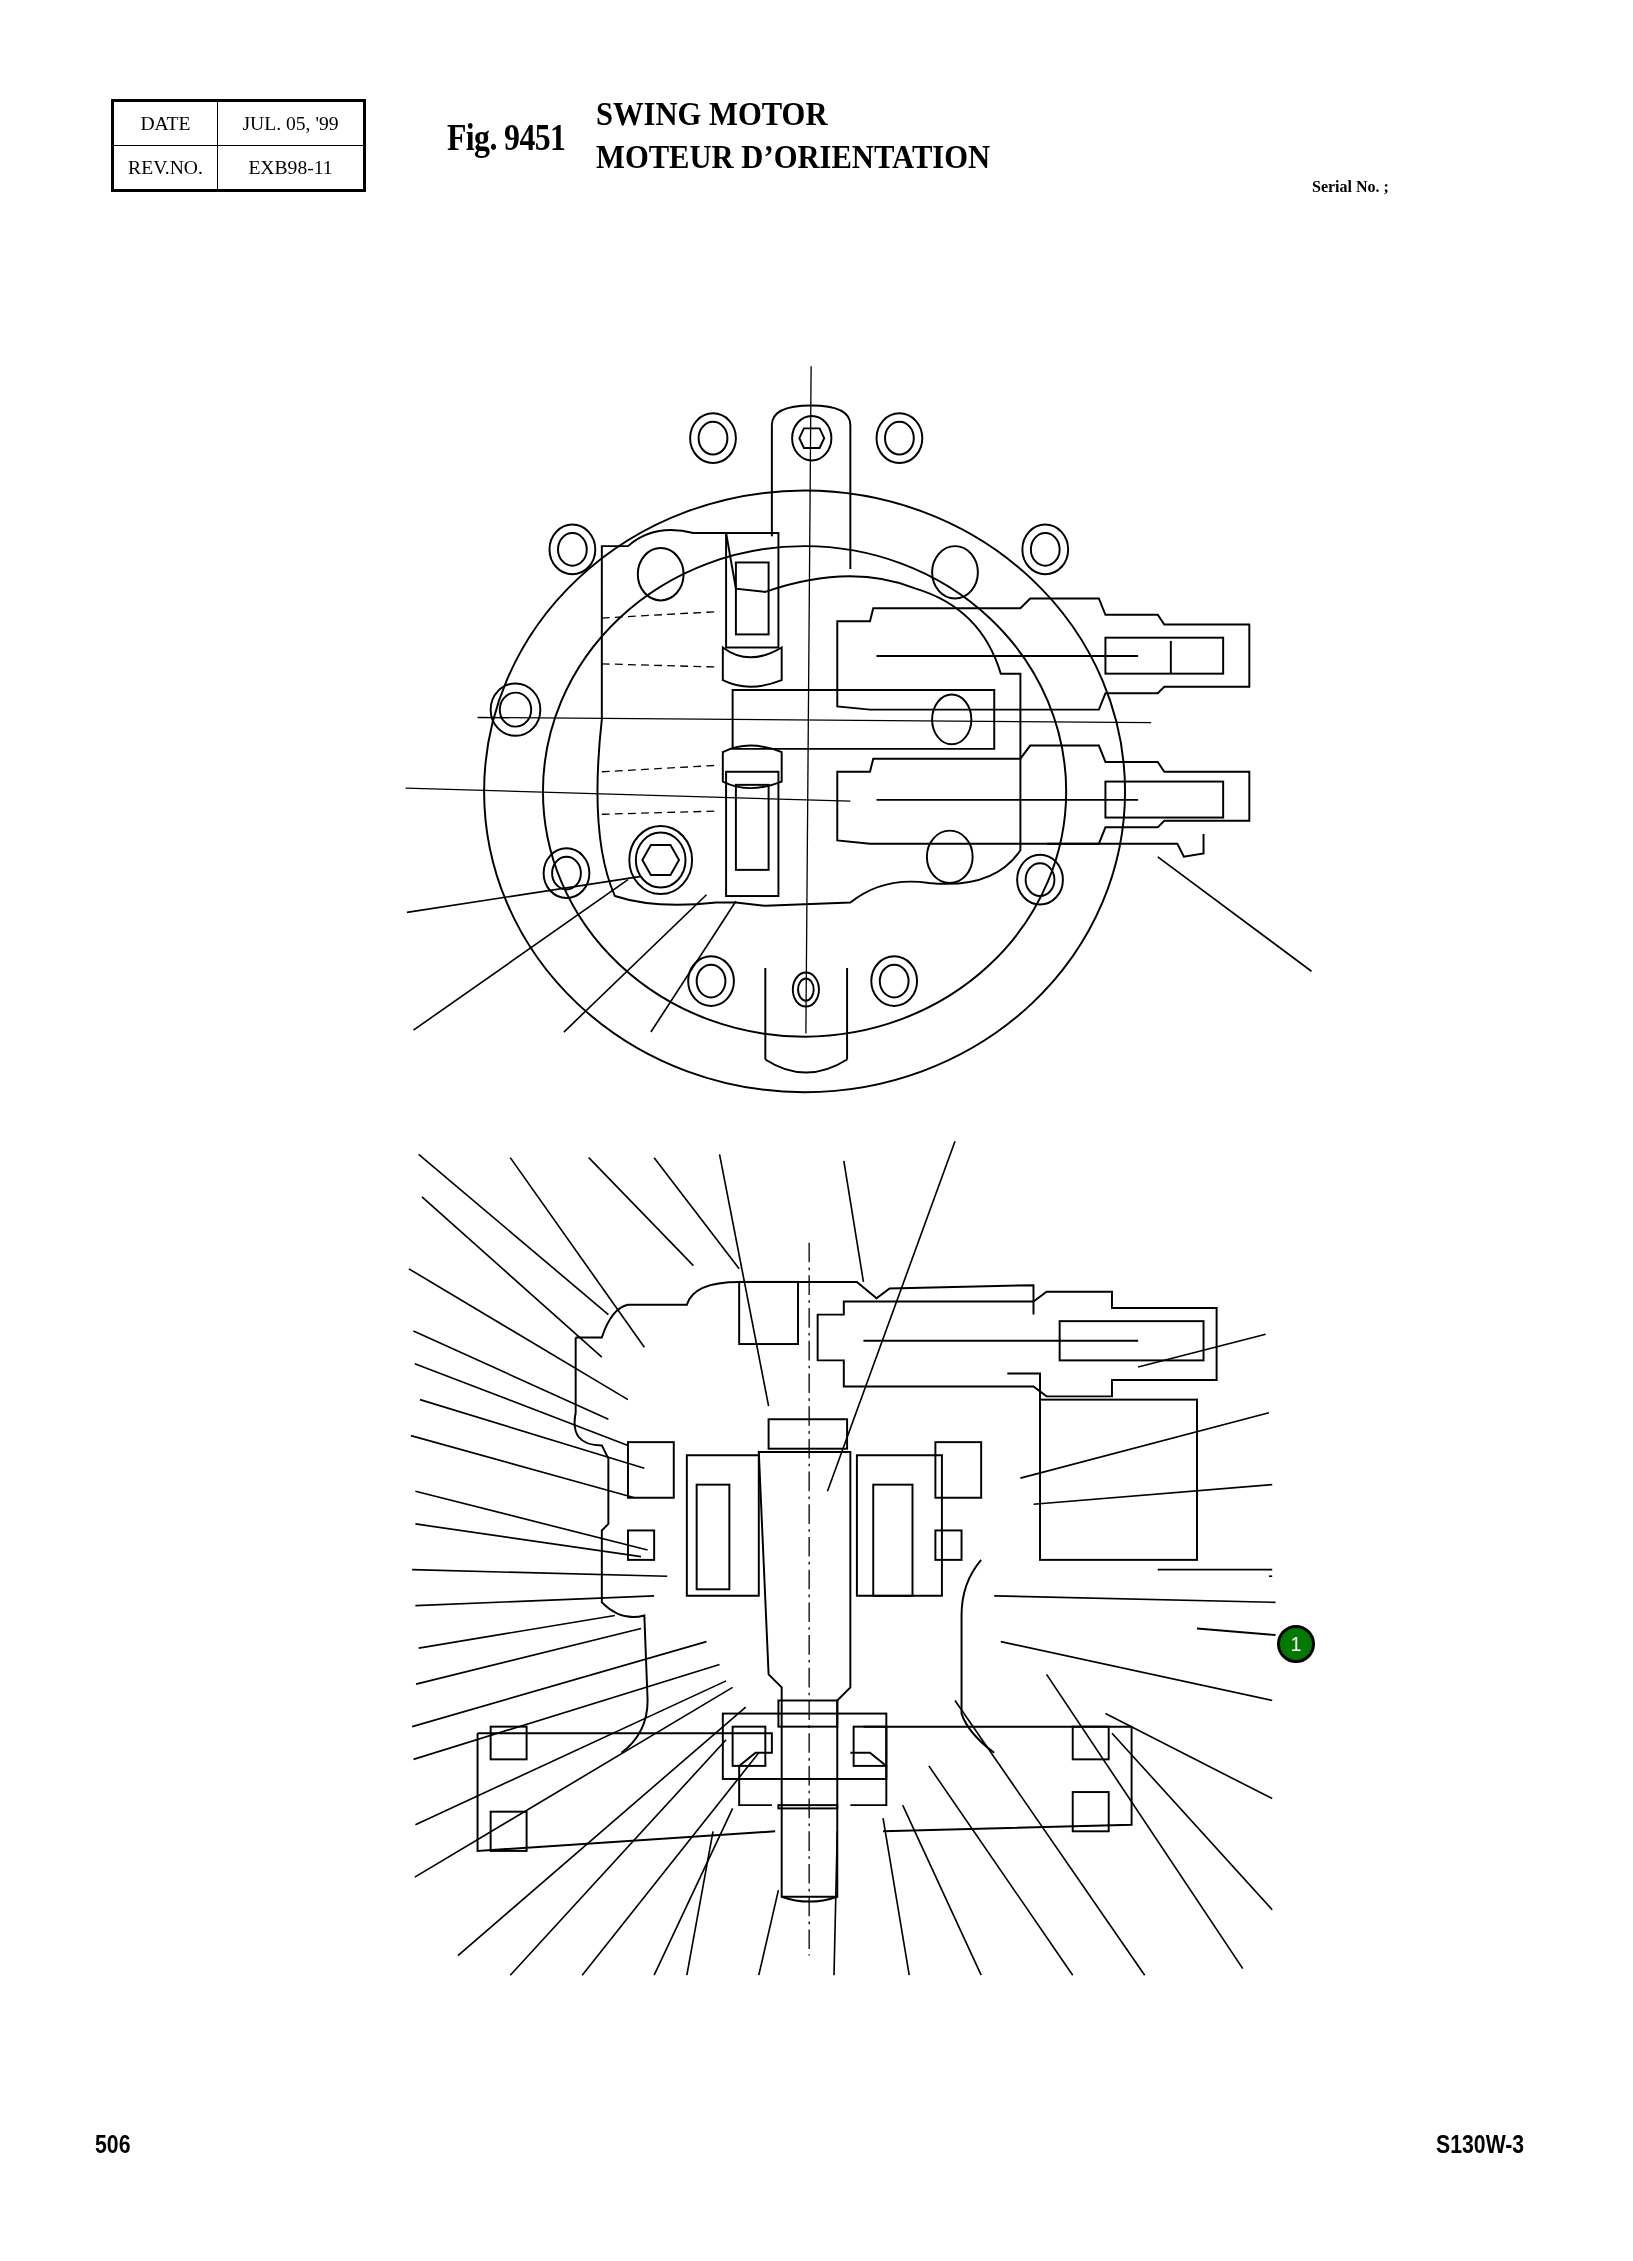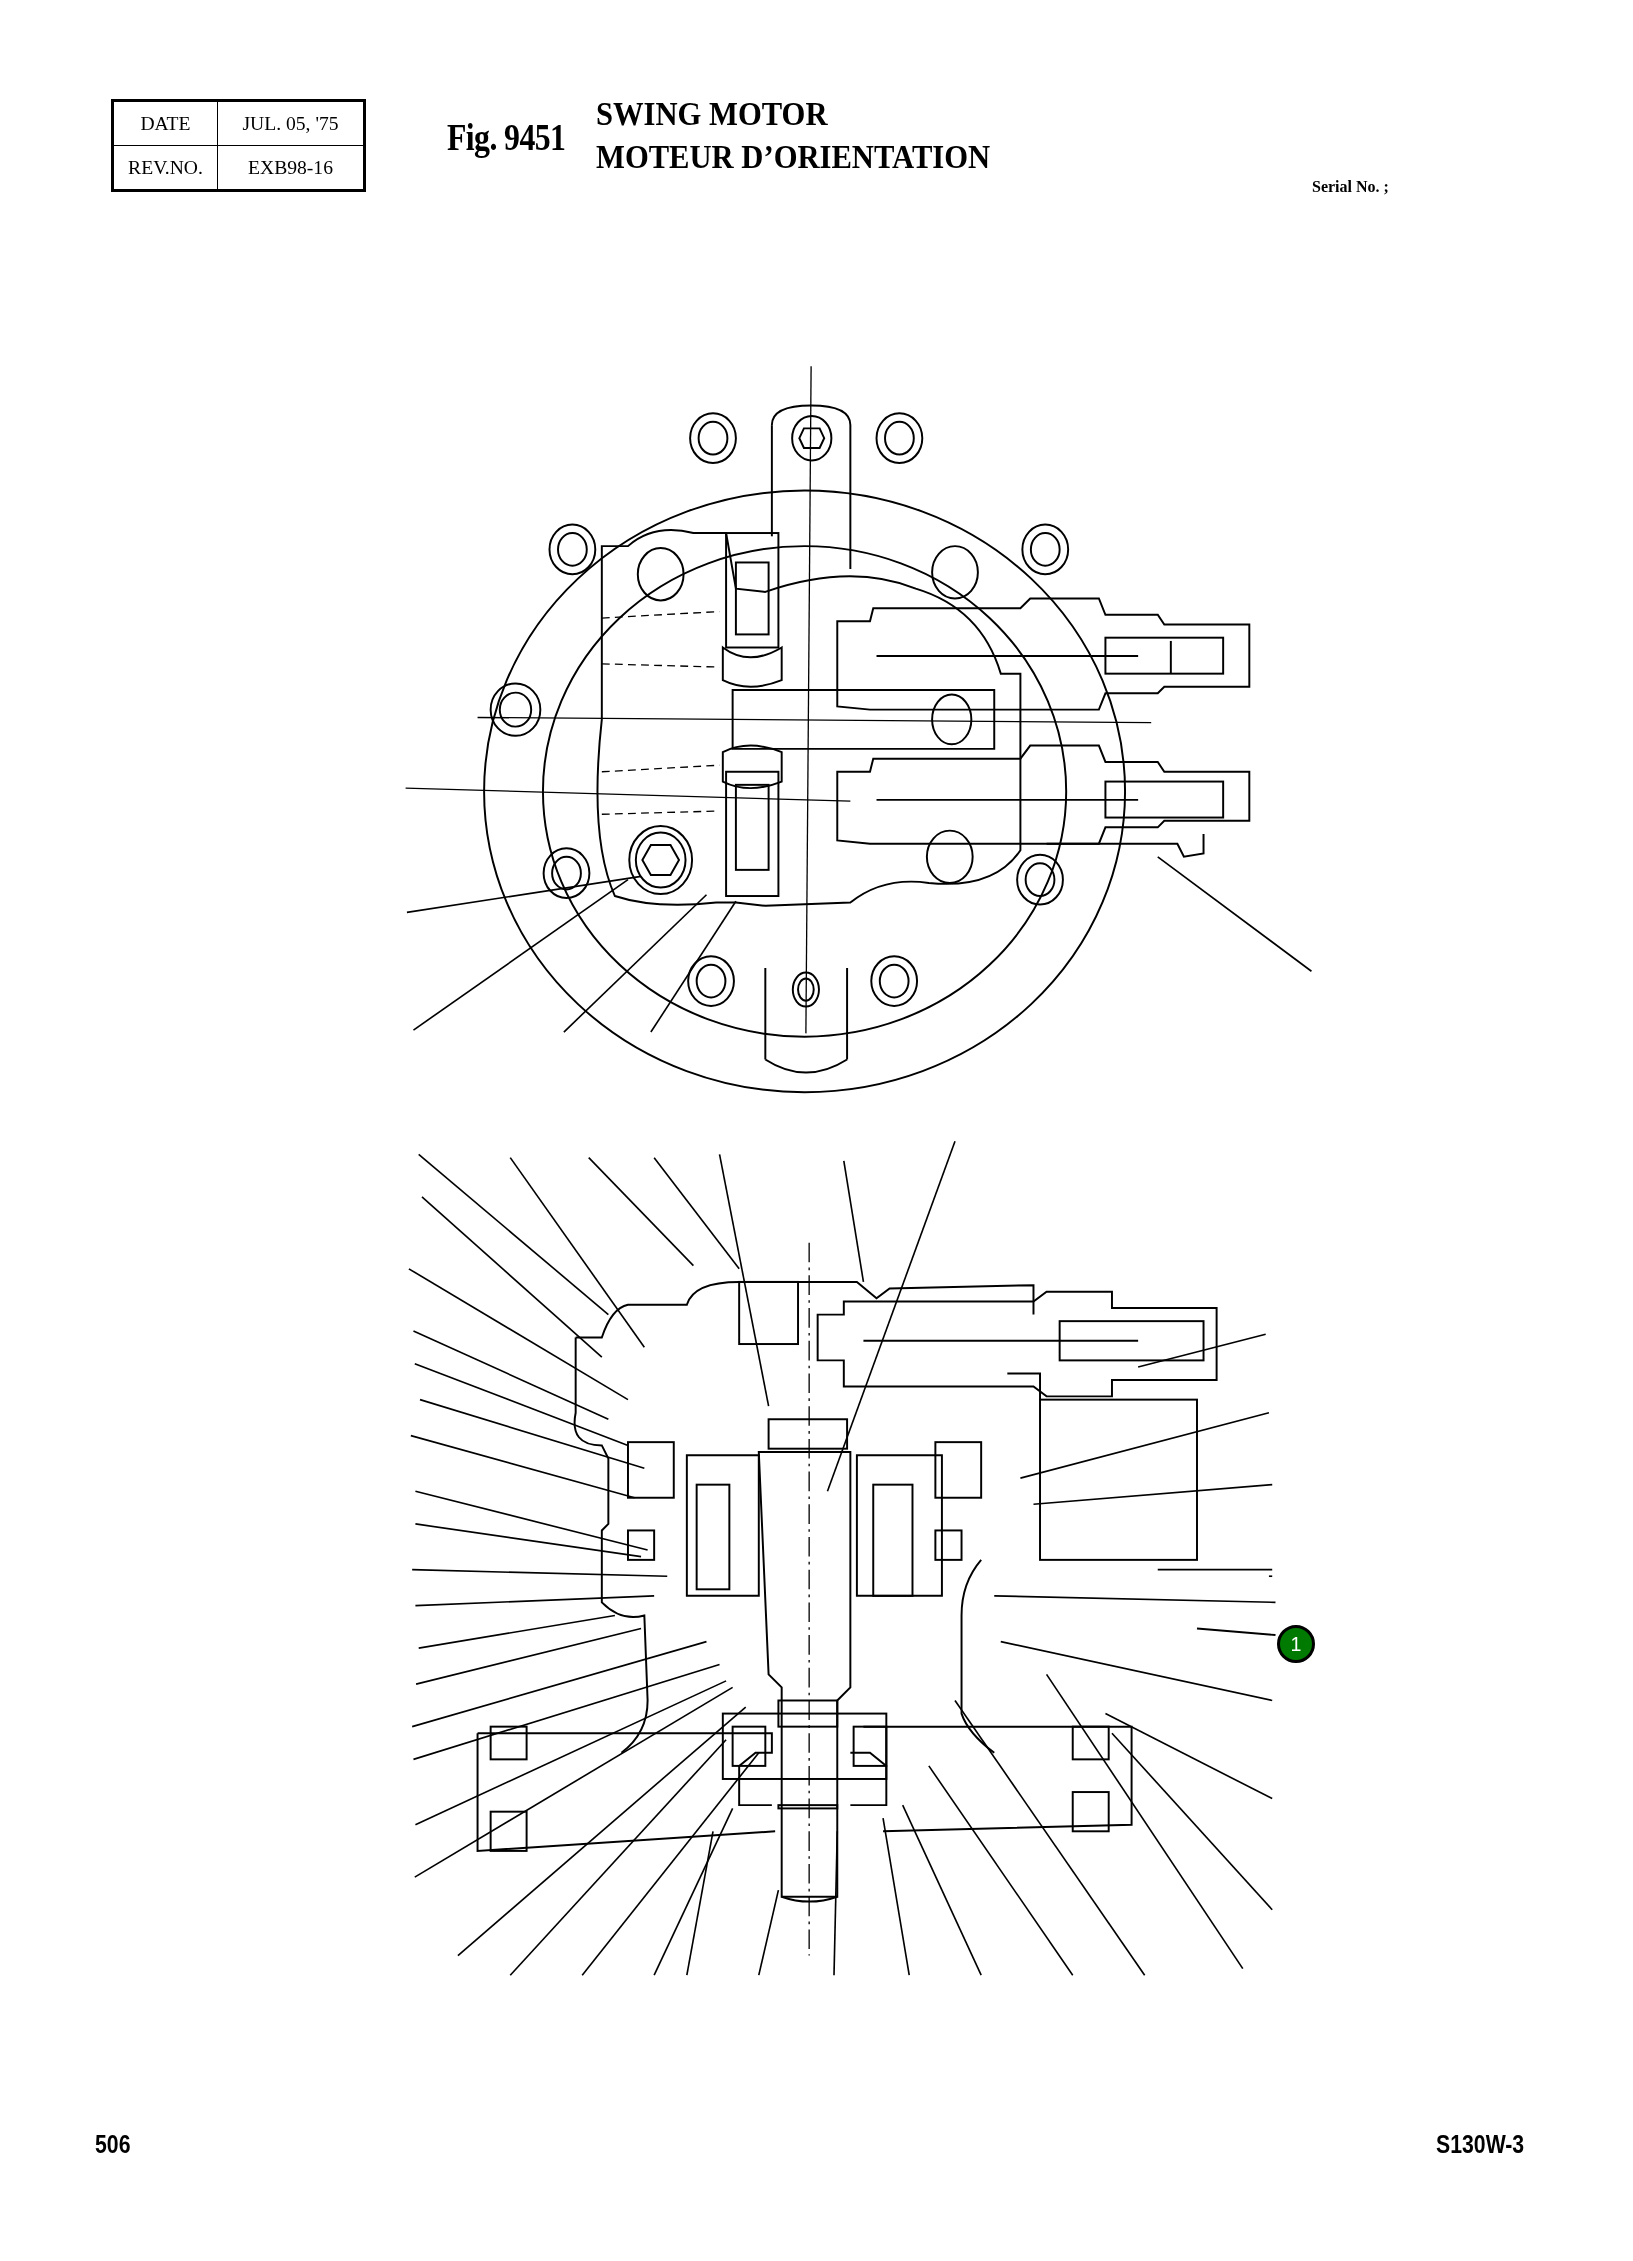--- a/index.html
+++ b/index.html
@@ -17,25 +17,25 @@
   svg.drawing { position: absolute; left: 0; top: 0; }
   .callout { position: absolute; left: 1277px; top: 1625px; width: 38px; height: 38px; border-radius: 50%; background: #007a00; border: 3.3px solid #000; box-sizing: border-box; color: #fff; font-family: "Liberation Sans", sans-serif; font-size: 19.6px; display: flex; align-items: center; justify-content: center; cursor: pointer; }
 </style>
 </head>
 <body>
 
 <table class="hdr-table">
   <tbody>
       <tr>
     <td class="k">DATE</td>
-    <td class="v">JUL. 05, '75</td>
+    <td class="v">JUL. 05, '99</td>
   </tr>
   <tr>
     <td class="k">REV.NO.</td>
-    <td class="v">EXB98-16</td>
+    <td class="v">EXB98-11</td>
   </tr>
 </tbody>
   </table>
 
 <div class="fig-no">Fig. 9451</div>
 <div class="title-en">SWING MOTOR</div>
 <div class="title-fr">MOTEUR D’ORIENTATION</div>
 <div class="serial">Serial No. ;</div>
 
 <svg class="drawing" width="1634" height="2261" viewBox="0 0 2498 3457" fill="none" stroke="#000" stroke-width="3">

